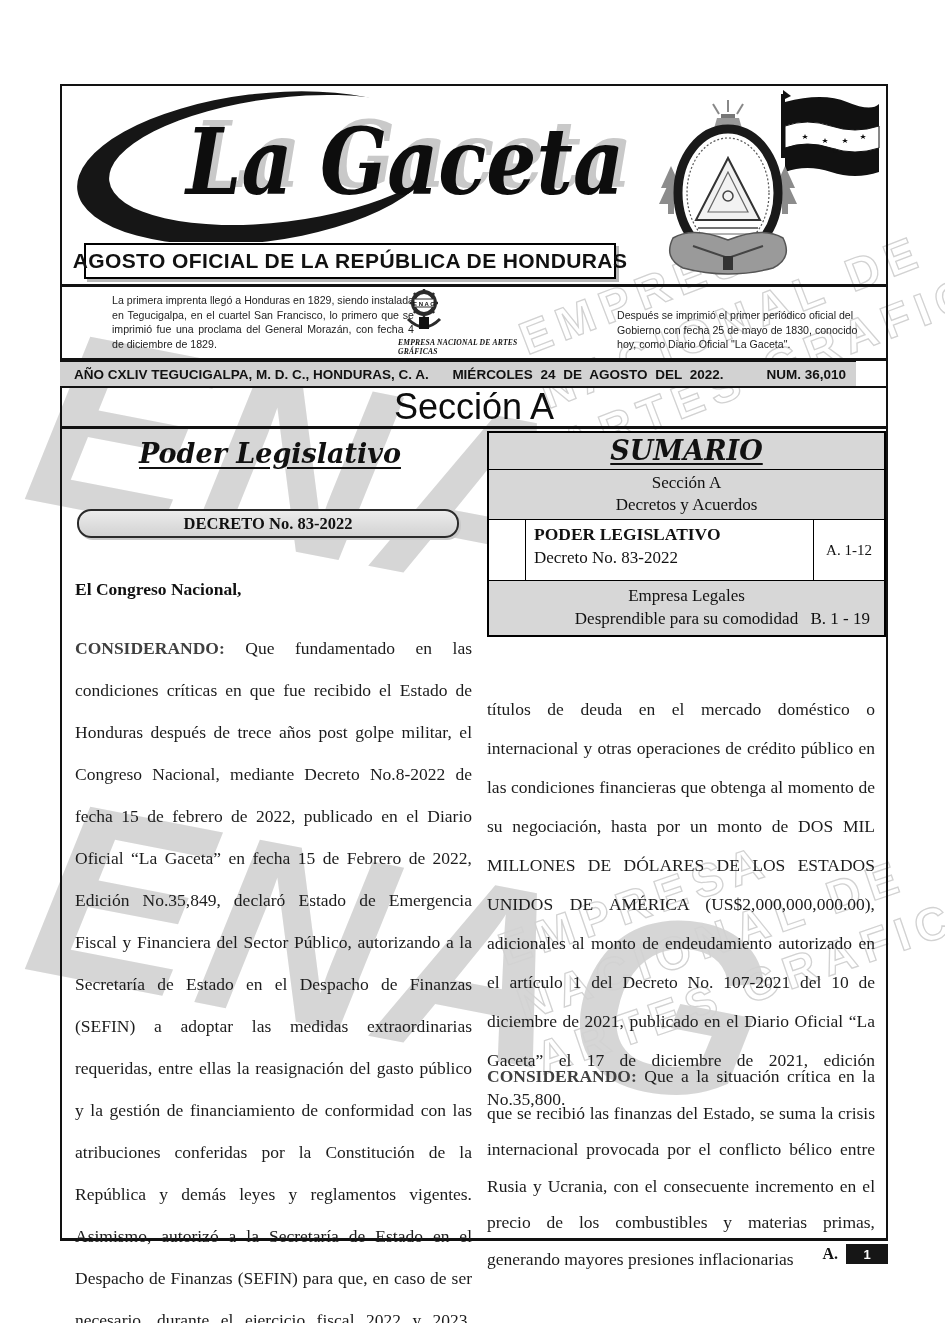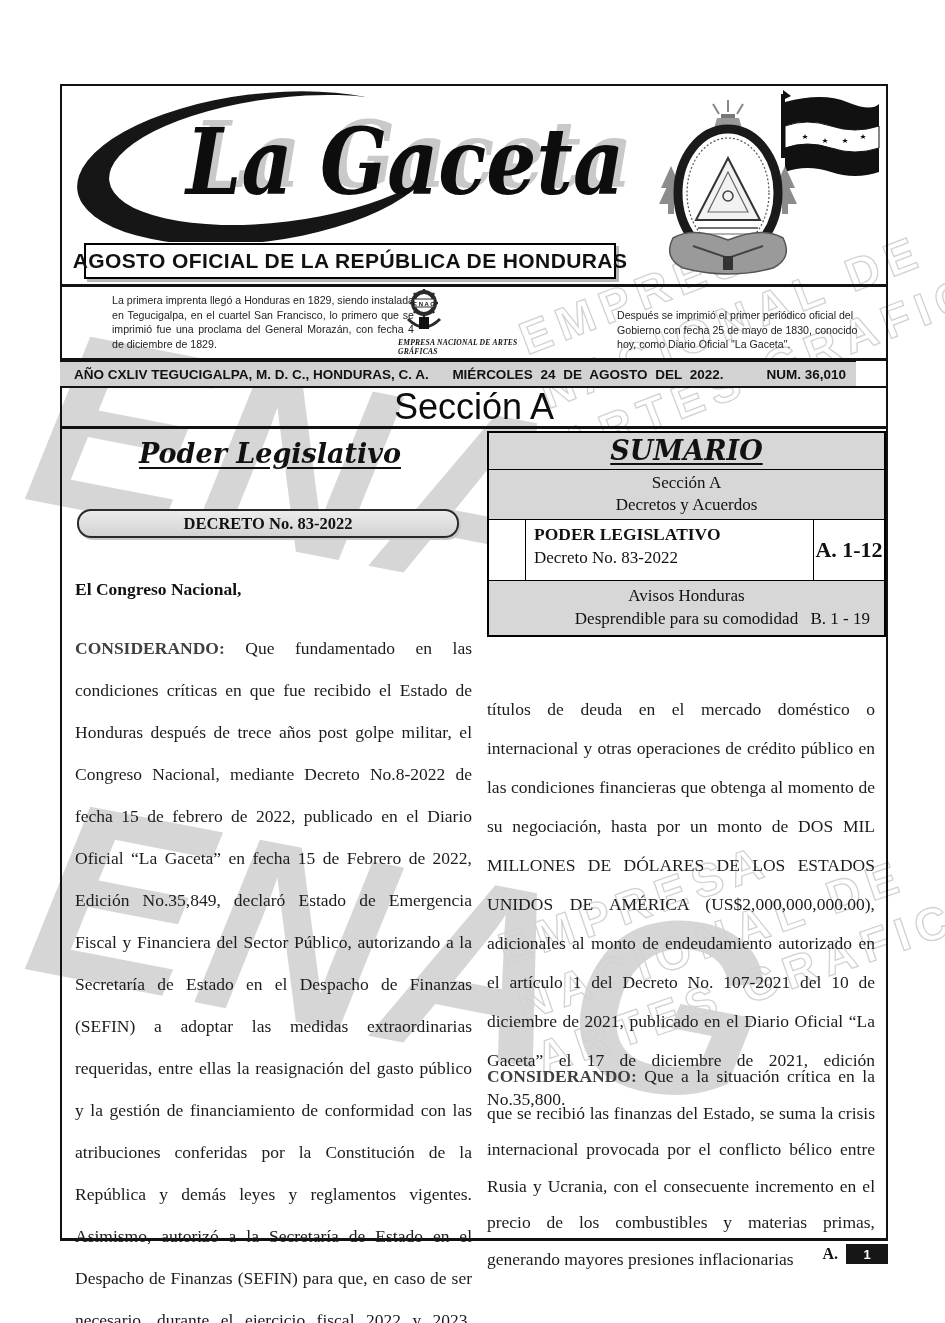--- a/index.html
+++ b/index.html
@@ -72,21 +72,21 @@
     padding:2px 8px 3px;}
   .sum-title span{font-family:"DejaVu Serif",serif;font-style:italic;font-weight:bold;
     font-size:27px;text-decoration:underline;text-underline-offset:3px;}
   .sum-seccionA{background:#d7d7d7;border-bottom:1.5px solid #000;text-align:center;
     font-size:17px;line-height:22px;padding:2px 0 3px;}
   .sum-row{background:#ffffff;border-bottom:1.5px solid #000;display:flex;height:60px;}
   .sum-row .spacer{width:36px;border-right:1.5px solid #000;}
   .sum-row .main{flex:1;padding:3px 8px;font-size:17px;line-height:23px;}
   .sum-row .main b{font-size:17.5px;}
   .sum-row .pages{width:70px;border-left:1.5px solid #000;display:flex;
-    align-items:center;justify-content:center;font-size:22px;font-weight:bold;}
+    align-items:center;justify-content:center;font-size:15px;}
   .sum-secB{background:#d7d7d7;text-align:center;font-size:17px;line-height:23px;
     padding:3px 0 5px;position:relative;}
   .sum-secB .pagesB{position:absolute;right:14px;top:26px;font-size:17px;}
   
   .footer{position:absolute;left:60px;top:1243px;width:828px;height:22px;z-index:2;
     display:flex;justify-content:flex-end;align-items:center;}
   .footer .sec{font-weight:bold;font-size:16px;margin-right:8px;
     font-family:"Liberation Serif",serif;}
   .footer .pagebox{width:42px;height:20px;background:#161616;color:#fff;
     display:flex;align-items:center;justify-content:center;
@@ -231,21 +231,21 @@
   </div>
   <div class="sum-row">
     <div class="spacer"></div>
     <div class="main">
       <b>PODER LEGISLATIVO</b><br>
       <span>Decreto No. 83-2022</span>
     </div>
     <div class="pages">A.  1-12</div>
   </div>
   <div class="sum-secB">
-    <div>Avisos Honduras</div>
+    <div>Empresa Legales</div>
     <div>Desprendible para su comodidad</div>
     <span class="pagesB">B.  1 - 19</span>
   </div>
 </div>
 
 <p class="body-par lh-right" style="left:487px;top:690px;width:388px;margin:0;">títulos de deuda en el mercado doméstico o internacional y otras operaciones de crédito público en las condiciones financieras que obtenga al momento de su negociación, hasta por un monto de DOS MIL MILLONES DE DÓLARES DE LOS ESTADOS UNIDOS DE AMÉRICA (US$2,000,000,000.00), adicionales al monto de endeudamiento autorizado en el artículo 1 del Decreto No. 107-2021 del 10 de diciembre de 2021, publicado en el Diario Oficial “La Gaceta” el 17 de diciembre de 2021, edición No.35,800.</p>
 
 <p class="body-par lh-right2" style="left:487px;top:1058px;width:388px;margin:0;"><b>CONSIDERANDO:</b> <span>Que a la situación crítica en la que se recibió las finanzas del Estado, se suma la crisis internacional provocada por el conflicto bélico entre Rusia y Ucrania, con el consecuente incremento en el precio de los combustibles y materias primas, generando mayores presiones inflacionarias</span></p>
 
 <div class="footer">

